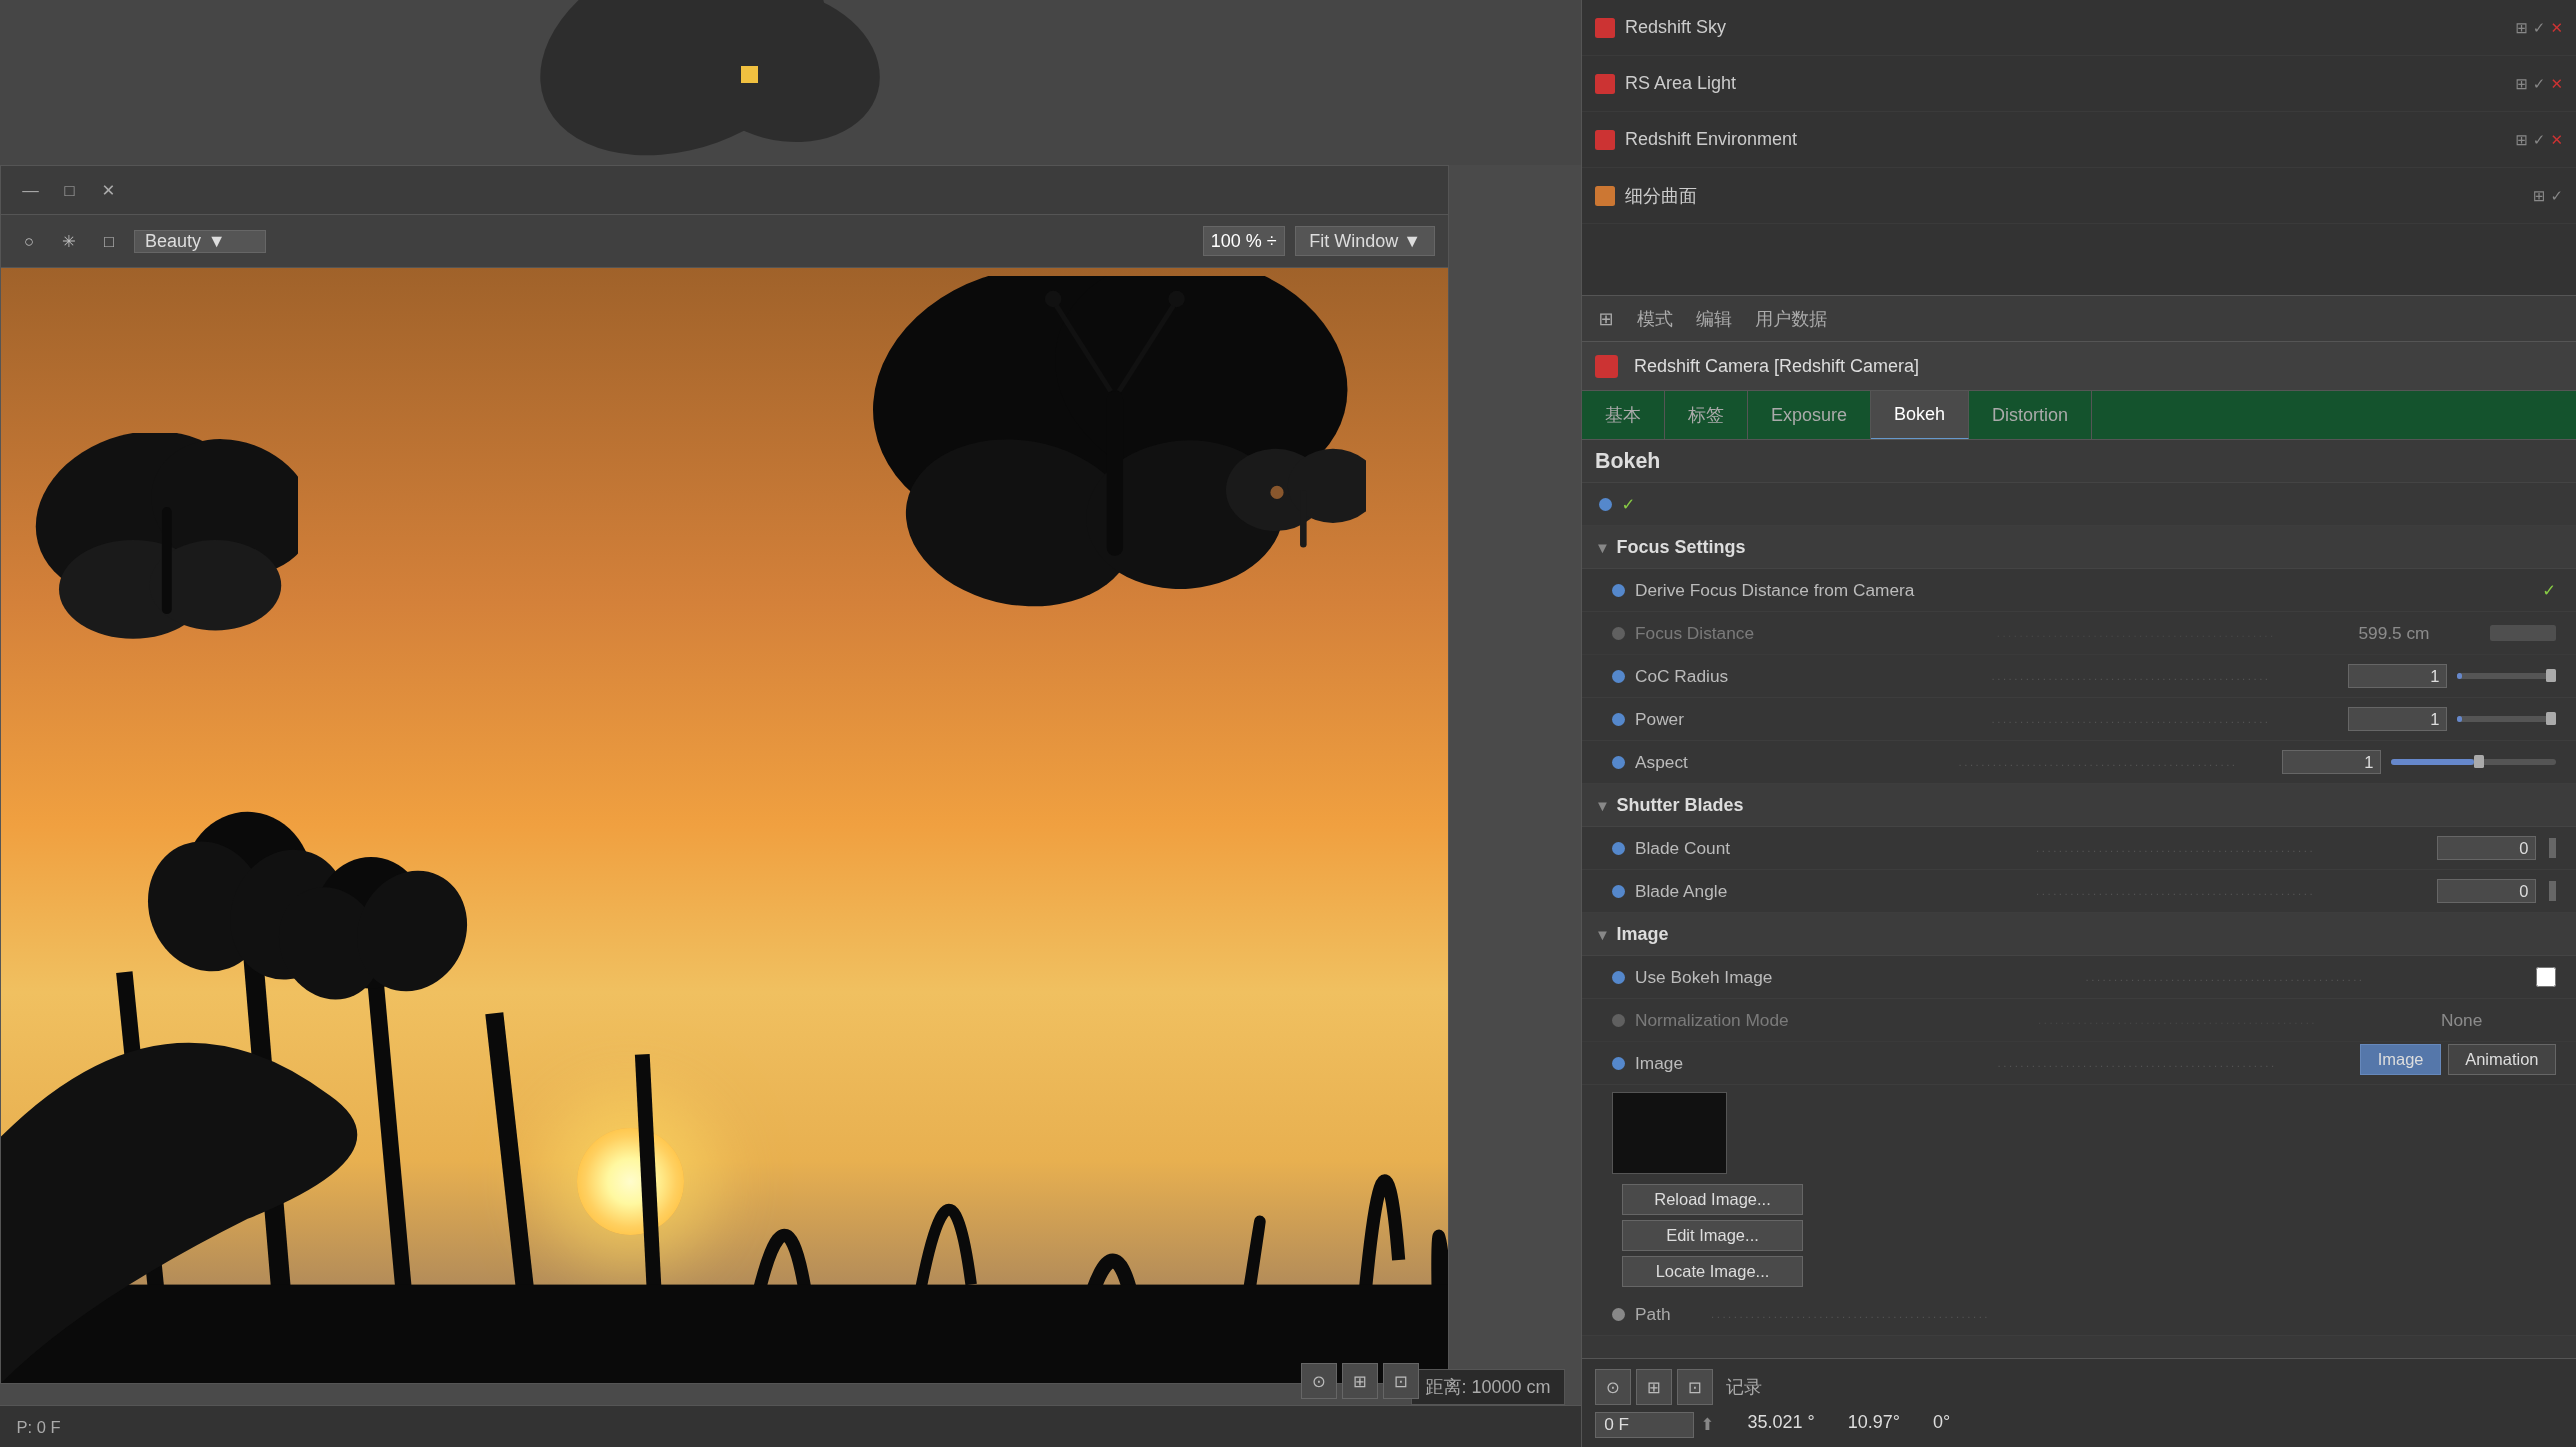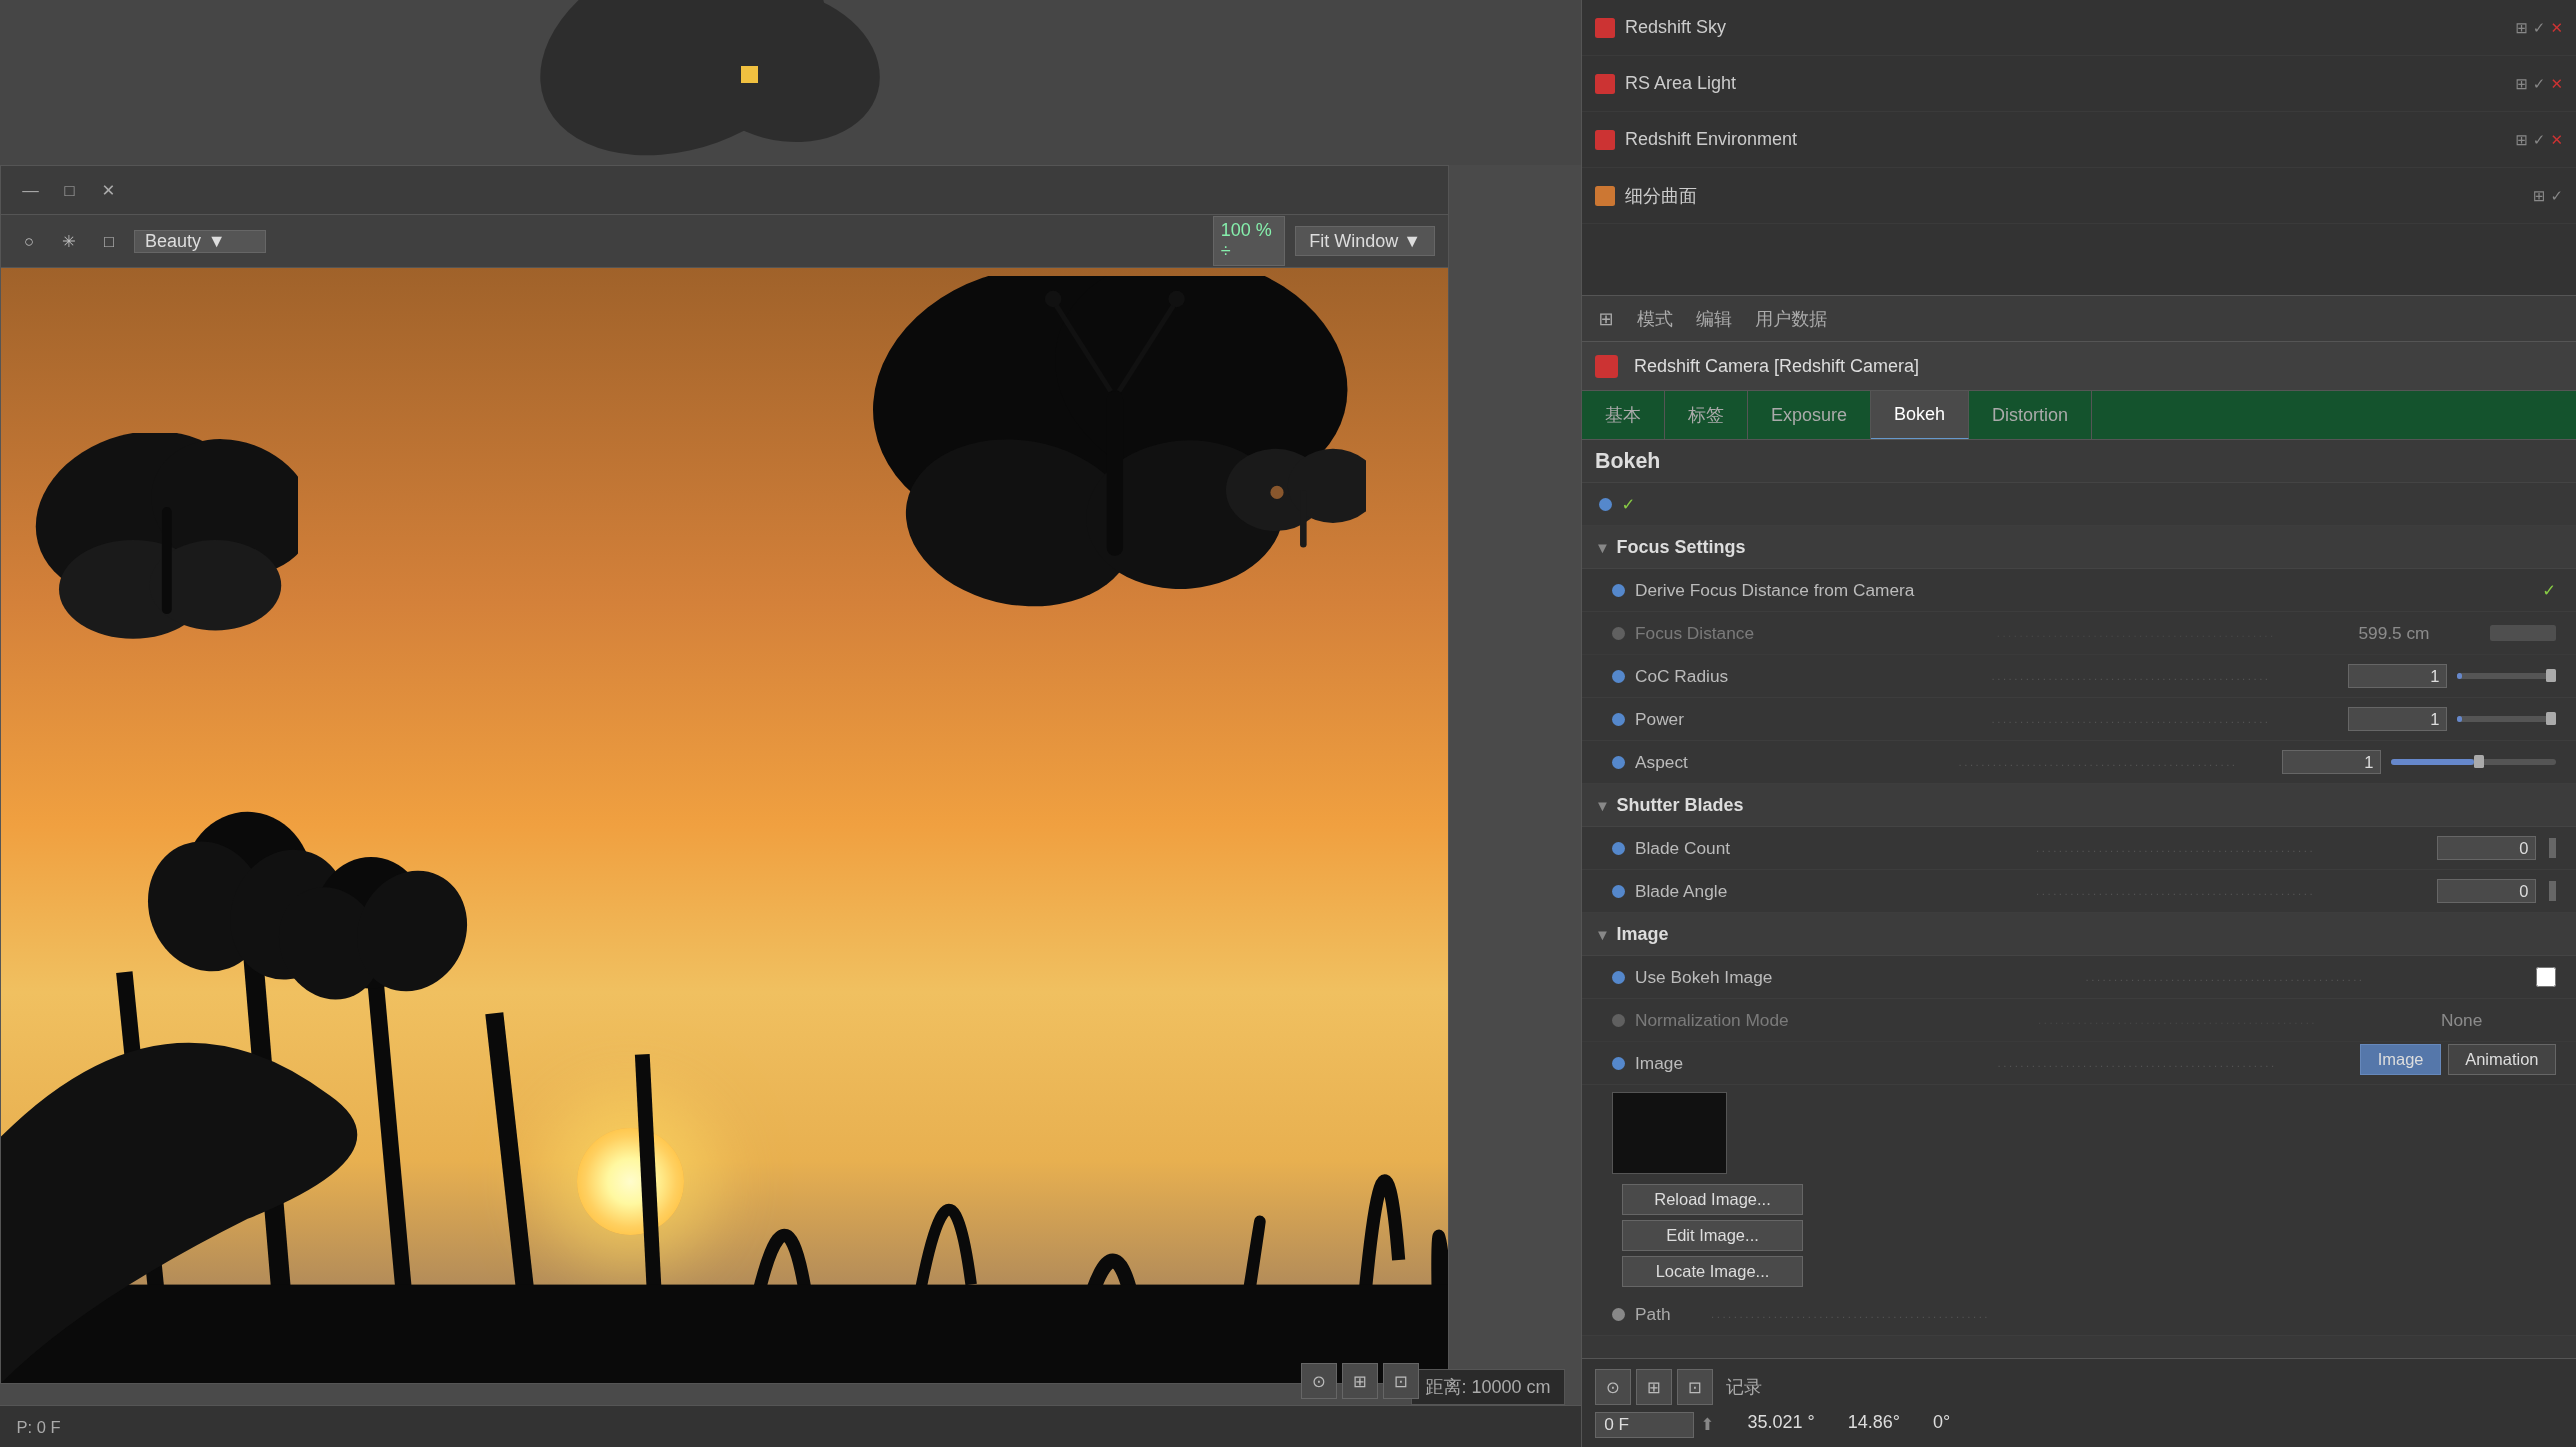--- a/index.html
+++ b/index.html
@@ -96,24 +96,24 @@
     .toolbar-right {
       margin-left: auto;
       display: flex;
       align-items: center;
       gap: 10px;
     }
 
     .zoom-input {
       background: #555;
       border: 0.8px solid #666;
-      color: #86efac;
+      color: #ffffff;
       padding: 3.3px 6.6px;
       font-size: 18px;
-      width: 72px;
+      width: 82px;
     }
 
     .fit-window-btn {
       background: #555;
       border: 0.8px solid #666;
       color: #ddd;
       padding: 3.3px 13px;
       font-size: 18px;
       cursor: pointer;
       display: flex;
@@ -840,19 +840,19 @@
         <div class="frame-icon">⊡</div>
       </div>
       <span style="font-size:18px;color:#aaa;">记录</span>
     </div>
     <div style="display:flex;gap:33px;font-size:18px;color:#aaa;flex-wrap:wrap;">
       <div style="display:flex;align-items:center;gap:6.6px;">
         <input class="right-bottom-input" type="text" value="0 F" style="">
         <span style="font-size:16.5px;color:#888;">⬆</span>
       </div>
       <div style="color:#ddd;">35.021 °</div>
-      <div style="color:#ddd;">14.86°</div>
+      <div style="color:#ddd;">10.97°</div>
       <div style="color:#ddd;">0°</div>
     </div>
   </div>
 
 </div>
 
 
 </body></html>

